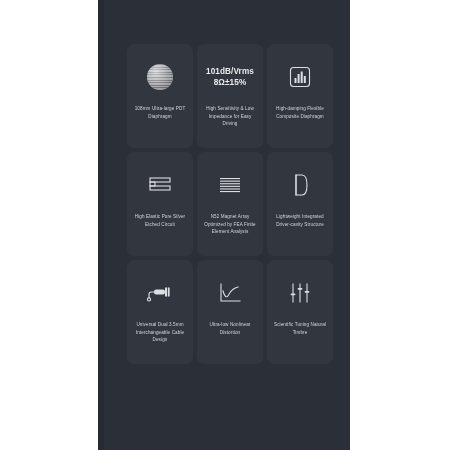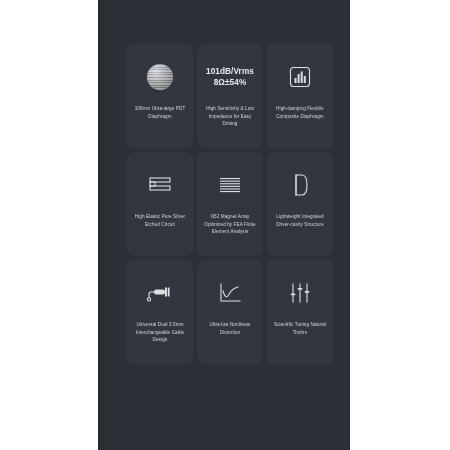--- a/index.html
+++ b/index.html
@@ -148,21 +148,21 @@
     <div class="card">
       <div class="card-icon">
         <div class="sphere"></div>
       </div>
       <div class="card-caption">108mm Ultra-large PDT Diaphragm</div>
     </div>
 
     <div class="card">
       <div class="card-spec">
         <div class="spec-line1">101dB/Vrms</div>
-        <div class="spec-line2">8Ω±54%</div>
+        <div class="spec-line2">8Ω±15%</div>
       </div>
       <div class="card-caption">High Sensitivity &amp; Low Impedance for Easy Driving</div>
     </div>
 
     <div class="card">
       <div class="card-icon">
         <svg class="ico" width="26" height="26" viewBox="0 0 26 26">
           <rect class="stroke" x="3.5" y="3.5" width="19" height="19" rx="3"></rect>
           <rect class="fillbar" x="7.5" y="14" width="2" height="5"></rect>
           <rect class="fillbar" x="10.6" y="10" width="2" height="9"></rect>

